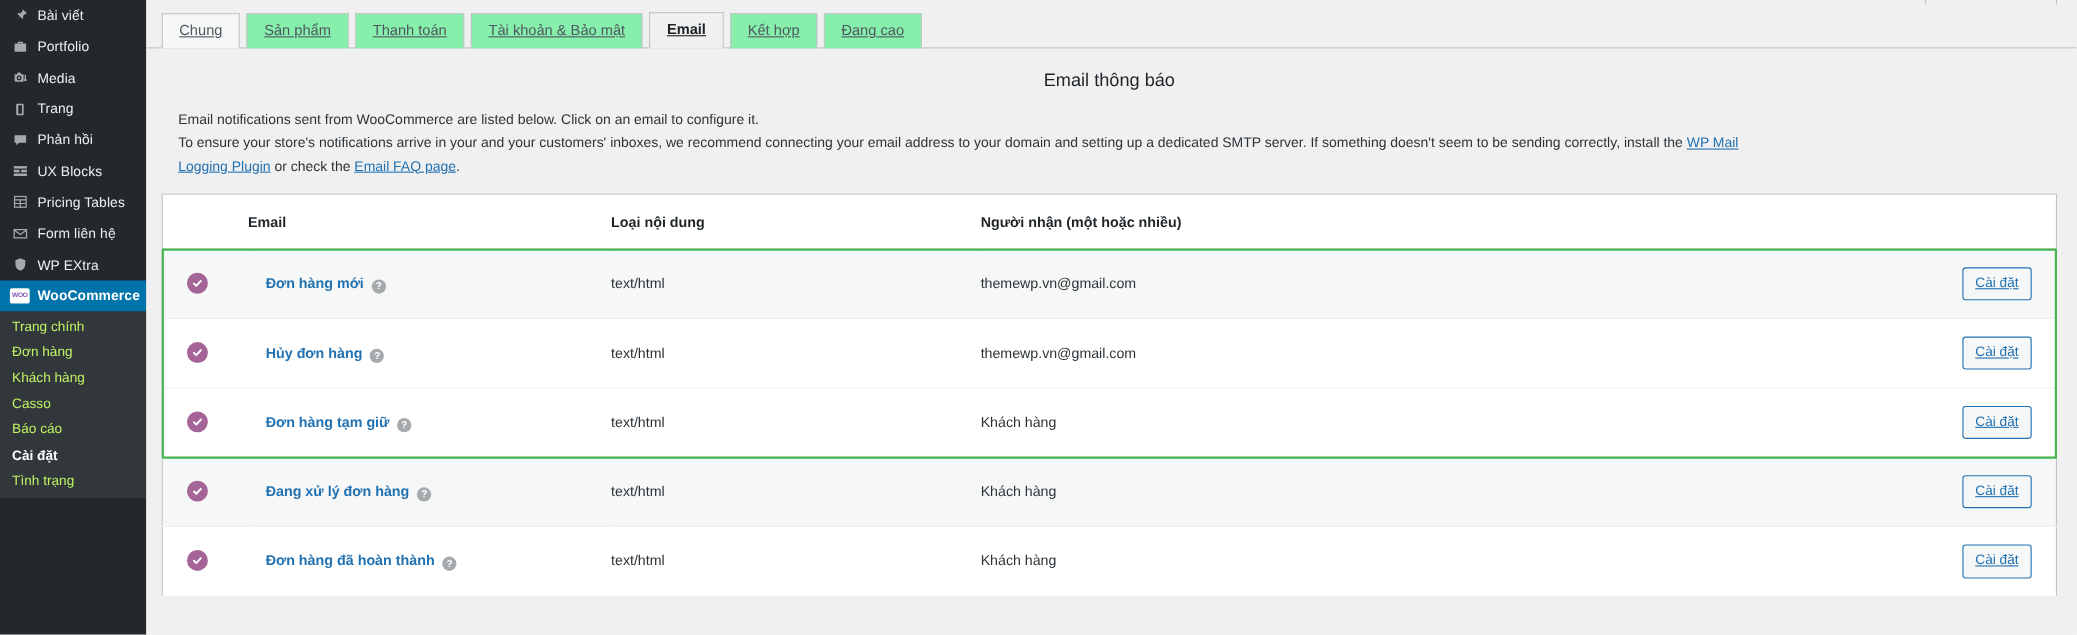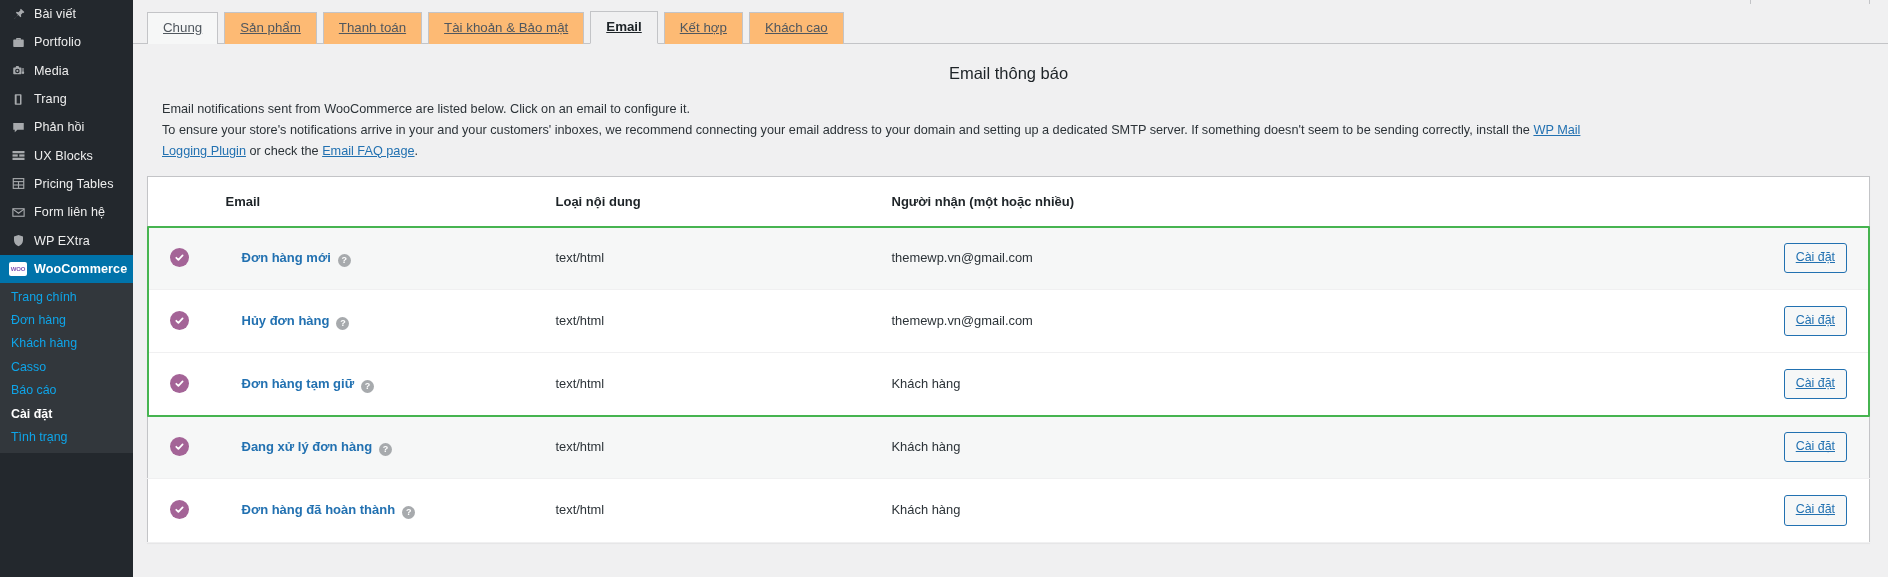--- a/index.html
+++ b/index.html
@@ -42,21 +42,21 @@
   .woo-badge {
     width: 18px; height: 14px; border-radius: 2px;
     background: #fff; color: #7f54b3;
     font-size: 6px; font-weight: 700; letter-spacing: -0.2px;
     display: flex; align-items: center; justify-content: center;
   }
 
   .submenu { background: #32373c; padding: 2px 0 4px; }
   .submenu-item {
     height: 23.4px; display: flex; align-items: center;
-    padding-left: 11px; font-size: 12.4px; color: #0ea5e9;
+    padding-left: 11px; font-size: 12.4px; color: #bef264;
     white-space: nowrap;
   }
   .submenu-item.current { color: #fff; font-weight: 700; }
 
   
   .main {
     flex: 1; height: 577px; background: #f0f0f1;
     position: relative; overflow: hidden;
   }
   .content { padding: 0 18px 0 14px; }
@@ -64,21 +64,21 @@
   
   .nav-tabs {
     position: relative; height: 44px;
     padding-left: 14px; padding-top: 9px;
     border-bottom: 1px solid #c3c4c7;
     display: flex; align-items: flex-end; gap: 0;
   }
   .nav-tab {
     display: inline-block; position: relative; bottom: -1px;
     padding: 7px 15px 8px; margin: 0 6px 0 0;
-    background: #fdba74; border: 1px solid #c3c4c7;
+    background: #86efac; border: 1px solid #c3c4c7;
     border-bottom: none;
     font-size: 13.3px; color: #50575e; line-height: 1.2;
     white-space: nowrap;
   }
   .nav-tab.is-light { background: #f6f7f7; }
   .nav-tab.active {
     background: #f0f0f1; border-bottom: 1px solid #f0f0f1;
     color: #1d2327; font-weight: 700;
   }
 
@@ -265,21 +265,21 @@
 
     <div class="topbar-stub"></div>
 
     <div class="nav-tabs" id="nav-tabs">
         <a href="#" class="nav-tab is-light">Chung</a>
         <a href="#" class="nav-tab">Sản phẩm</a>
         <a href="#" class="nav-tab">Thanh toán</a>
         <a href="#" class="nav-tab">Tài khoản &amp; Bảo mật</a>
         <a href="#" class="nav-tab active">Email</a>
         <a href="#" class="nav-tab">Kết hợp</a>
-        <a href="#" class="nav-tab">Khách cao</a>
+        <a href="#" class="nav-tab">Đang cao</a>
       </div>
 
     <div class="content">
 
       <h2 class="page-title">Email thông báo</h2>
 
       <p class="desc">
         <span>Email notifications sent from WooCommerce are listed below. Click on an email to configure it.</span><br>
         <span>To ensure your store's notifications arrive in your and your customers' inboxes, we recommend connecting your email address to your domain and setting up a dedicated SMTP server. If something doesn't seem to be sending correctly, install the </span><a href="#">WP Mail Logging Plugin</a><span> or check the </span><a href="#">Email FAQ page</a><span>.</span>
       </p>

